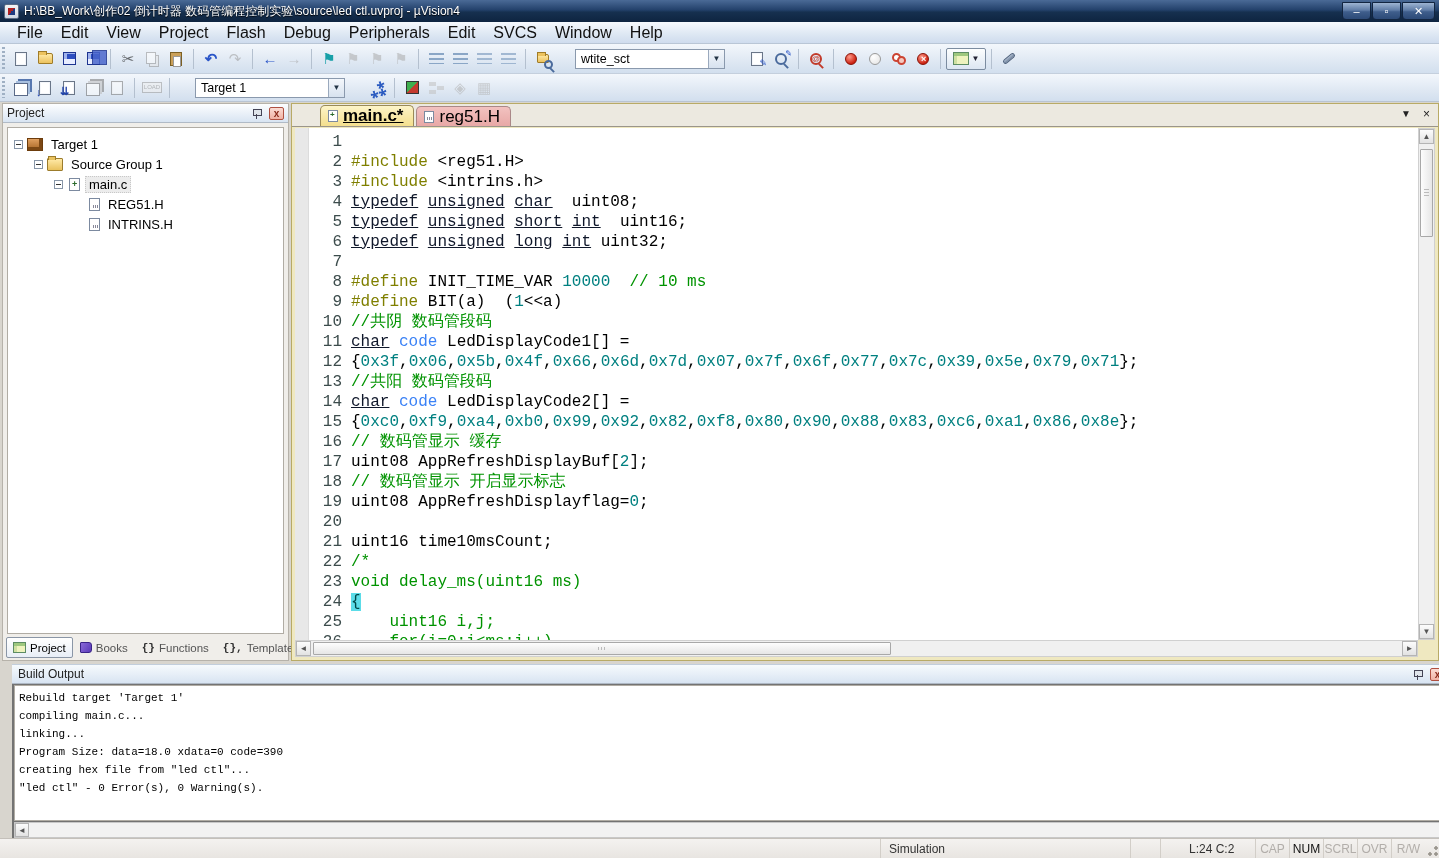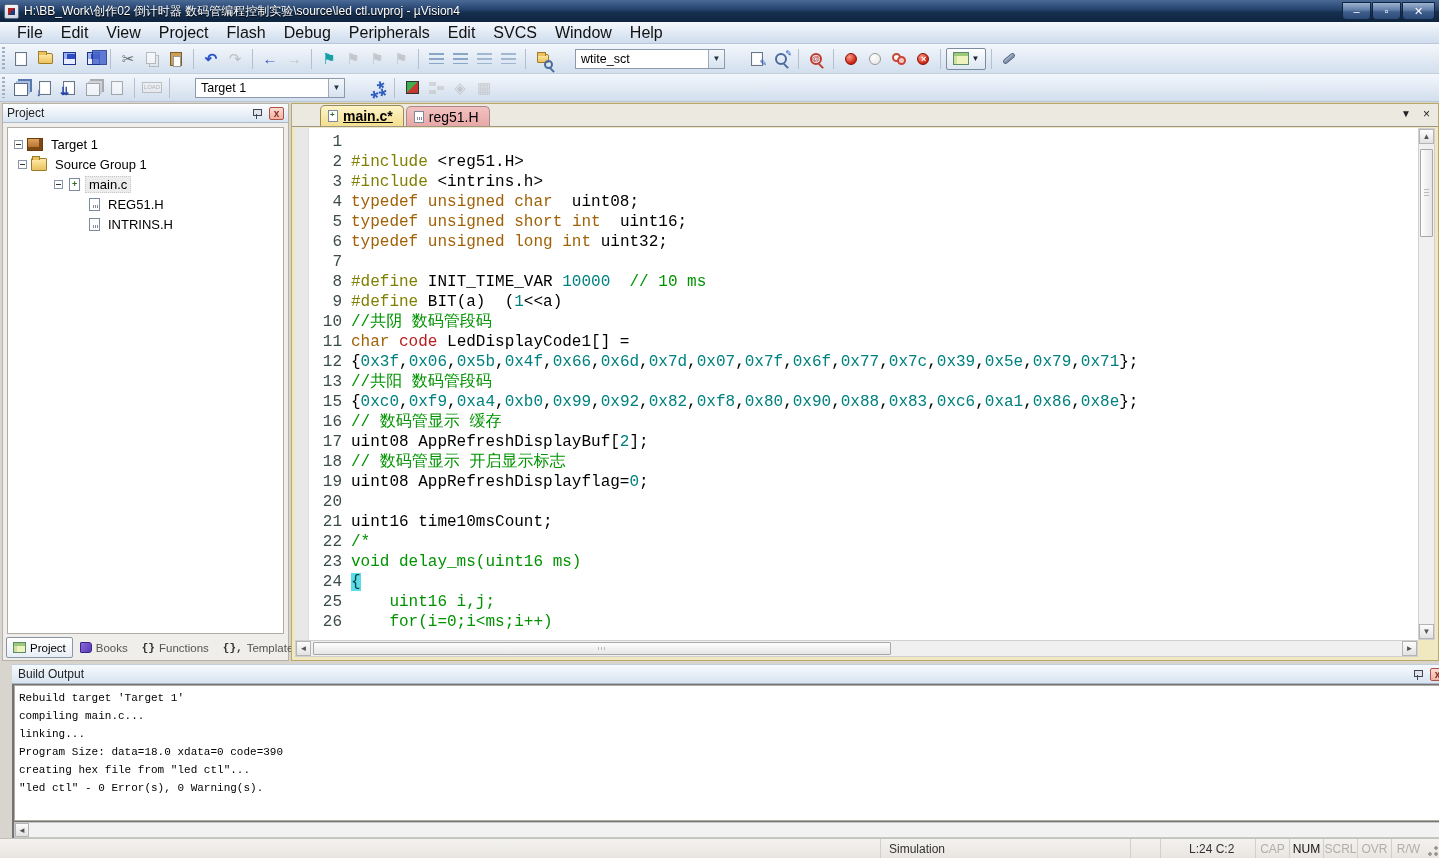--- a/index.html
+++ b/index.html
@@ -113,45 +113,45 @@
   .vtab { display:flex; align-items:center; gap:4px; padding:2px 6px; height:21px; border:1px solid transparent; }
   .vtab.active { background:linear-gradient(#fff,#e8eef6); border-color:#8a96a6; border-radius:2px; color:#000; }
   .vtab-sep { width:1px; height:14px; background:#c6c2ba; }
   .vt-grid { width:13px; height:11px; background:#eef3be; border:1px solid #5c8c64; box-shadow:inset 0 3px 0 0 #9ec87e, inset 3px 0 0 0 #cfe0a2; }
   .vt-book { width:12px; height:11px; background:linear-gradient(120deg,#8a6ad8,#5a3ab8); border:1px solid #3a2488; border-radius:1px 3px 3px 1px; }
   .vt-braces { font-weight:bold; color:#333; font-size:11px; font-family:"Liberation Mono",monospace; }
 
   
   .editor { position:absolute; left:291px; top:103px; width:1148px; height:558px; background:#efe8c0; border:1px solid #b8aa66; }
   .tabbar { position:absolute; left:0; top:0; right:0; height:23px; background:#ece9e0; border-bottom:1px solid #9a958a; display:flex; align-items:flex-end; padding-left:28px; }
-  .etab { display:flex; align-items:center; gap:5px; height:21px; padding:0 10px 0 7px; font-size:14px;
+  .etab { display:flex; align-items:center; gap:5px; height:21px; padding:0 10px 0 7px; font-size:17px;
     border:1px solid #9a8a58; border-bottom:none; border-radius:5px 5px 0 0; margin-right:2px; position:relative; }
   .etab.active { background:linear-gradient(#fdf4c8,#f4df8e); font-weight:bold; z-index:2; }
   .etab.active .etab-label { text-decoration:underline; }
   .etab.inactive { background:linear-gradient(#f2c2c0,#e8a8a6); border-color:#a88; height:20px; }
   .etab-ficon { width:10px; height:12px; background:#fff; border:1px solid #7c8aa0; position:relative; }
   .etab-ficon.plus::after { content:"+"; position:absolute; left:1px; top:-1px; font-size:8px; color:#2a6a2a; font-weight:bold; }
   .etab-ficon.dots::after { content:""; position:absolute; left:2px; bottom:2px; width:5px; height:3px;
     background:repeating-linear-gradient(90deg,#889 0 1px, transparent 1px 2px); }
   .tab-ctrls { position:absolute; right:8px; top:4px; display:flex; gap:12px; align-items:center; color:#222; }
   .tab-ctrls .tc { font-size:10px; line-height:1; }
 
   .code-view { position:absolute; left:3px; top:24px; right:20px; bottom:20px; background:#fff; overflow:hidden;
     font-family:"Liberation Mono", monospace; font-size:16px; }
   .margin-strip { position:absolute; left:0; top:0; bottom:0; width:14px; background:#e8e8e8; border-right:1px solid #dcdcdc; }
   .code-lines { position:absolute; left:14px; top:4px; right:0; }
   .code-line { height:20px; line-height:20px; white-space:pre; display:flex; }
   .ln { width:42px; text-align:right; padding-right:9px; color:#3c4c4c; flex:0 0 auto; }
   .code-text { white-space:pre; }
   .s-d { color:#000; }
-  .s-k { color:#a16207; }
+  .s-k { color:#0f172a;text-decoration:underline; }
   .s-p { color:#7f7f00; }
   .s-n { color:#008080; }
   .s-c { color:#009300; }
-  .s-m { color:#b91c1c; }
+  .s-m { color:#3b82f6; }
   .s-hl { color:#004848; background:#5cdce8; }
 
   
   .vscroll { position:absolute; right:3px; top:24px; width:17px; bottom:20px; background:#f0f0f0; border:1px solid #d0d0d0; }
   .hscroll { position:absolute; left:3px; right:20px; bottom:3px; height:17px; background:#f0f0f0; border:1px solid #d0d0d0; }
   .sb-btn { position:absolute; background:linear-gradient(#fcfcfc,#e2e2e2); border:1px solid #b4b4b4; color:#555;
     display:flex; align-items:center; justify-content:center; font-size:8px; }
   .vscroll .sb-btn { left:0; right:0; height:15px; }
   .hscroll .sb-btn { top:0; bottom:0; width:15px; }
   .sb-thumb { position:absolute; background:linear-gradient(90deg,#fdfdfd,#e6e6e6); border:1px solid #a8a8a8; border-radius:1px; }
@@ -376,21 +376,21 @@
       <span class="ph-title">Project</span>
       <span class="icon-pin"></span>
       <span class="icon-close-box">x</span>
     </div>
     <div class="tree" id="project-tree">
         <div class="tree-row" style="padding-left: 6px;">
           <span class="expander"></span>
           <span class="t-icon ti-target"></span>
           <span class="tree-label">Target 1</span>
         </div>
-        <div class="tree-row" style="padding-left: 10px;">
+        <div class="tree-row" style="padding-left: 26px;">
           <span class="expander"></span>
           <span class="t-icon ti-folder"></span>
           <span class="tree-label">Source Group 1</span>
         </div>
         <div class="tree-row" style="padding-left: 46px;">
           <span class="expander"></span>
           <span class="t-icon ti-file plus"></span>
           <span class="tree-label sel">main.c</span>
         </div>
         <div class="tree-row" style="padding-left: 66px;">
@@ -452,20 +452,21 @@
           <div class="code-line"><span class="ln">4</span><span class="code-text"><span class="s-k">typedef</span><span class="s-d"> </span><span class="s-k">unsigned</span><span class="s-d"> </span><span class="s-k">char</span><span class="s-d">  uint08;</span></span></div>
           <div class="code-line"><span class="ln">5</span><span class="code-text"><span class="s-k">typedef</span><span class="s-d"> </span><span class="s-k">unsigned</span><span class="s-d"> </span><span class="s-k">short</span><span class="s-d"> </span><span class="s-k">int</span><span class="s-d">  uint16;</span></span></div>
           <div class="code-line"><span class="ln">6</span><span class="code-text"><span class="s-k">typedef</span><span class="s-d"> </span><span class="s-k">unsigned</span><span class="s-d"> </span><span class="s-k">long</span><span class="s-d"> </span><span class="s-k">int</span><span class="s-d"> uint32;</span></span></div>
           <div class="code-line"><span class="ln">7</span><span class="code-text"></span></div>
           <div class="code-line"><span class="ln">8</span><span class="code-text"><span class="s-p">#define</span><span class="s-d"> INIT_TIME_VAR </span><span class="s-n">10000</span><span class="s-d">  </span><span class="s-c">// 10 ms</span></span></div>
           <div class="code-line"><span class="ln">9</span><span class="code-text"><span class="s-p">#define</span><span class="s-d"> BIT(a)  (</span><span class="s-n">1</span><span class="s-d">&lt;&lt;a)</span></span></div>
           <div class="code-line"><span class="ln">10</span><span class="code-text"><span class="s-c">//共阴 数码管段码</span></span></div>
           <div class="code-line"><span class="ln">11</span><span class="code-text"><span class="s-k">char</span><span class="s-d"> </span><span class="s-m">code</span><span class="s-d"> LedDisplayCode1[] =</span></span></div>
           <div class="code-line"><span class="ln">12</span><span class="code-text"><span class="s-d">{</span><span class="s-n">0x3f</span><span class="s-d">,</span><span class="s-n">0x06</span><span class="s-d">,</span><span class="s-n">0x5b</span><span class="s-d">,</span><span class="s-n">0x4f</span><span class="s-d">,</span><span class="s-n">0x66</span><span class="s-d">,</span><span class="s-n">0x6d</span><span class="s-d">,</span><span class="s-n">0x7d</span><span class="s-d">,</span><span class="s-n">0x07</span><span class="s-d">,</span><span class="s-n">0x7f</span><span class="s-d">,</span><span class="s-n">0x6f</span><span class="s-d">,</span><span class="s-n">0x77</span><span class="s-d">,</span><span class="s-n">0x7c</span><span class="s-d">,</span><span class="s-n">0x39</span><span class="s-d">,</span><span class="s-n">0x5e</span><span class="s-d">,</span><span class="s-n">0x79</span><span class="s-d">,</span><span class="s-n">0x71</span><span class="s-d">};</span></span></div>
           <div class="code-line"><span class="ln">13</span><span class="code-text"><span class="s-c">//共阳 数码管段码</span></span></div>
+          <div class="code-line"><span class="ln">14</span><span class="code-text"><span class="s-k">char</span><span class="s-d"> </span><span class="s-m">code</span><span class="s-d"> LedDisplayCode2[] =</span></span></div>
           <div class="code-line"><span class="ln">15</span><span class="code-text"><span class="s-d">{</span><span class="s-n">0xc0</span><span class="s-d">,</span><span class="s-n">0xf9</span><span class="s-d">,</span><span class="s-n">0xa4</span><span class="s-d">,</span><span class="s-n">0xb0</span><span class="s-d">,</span><span class="s-n">0x99</span><span class="s-d">,</span><span class="s-n">0x92</span><span class="s-d">,</span><span class="s-n">0x82</span><span class="s-d">,</span><span class="s-n">0xf8</span><span class="s-d">,</span><span class="s-n">0x80</span><span class="s-d">,</span><span class="s-n">0x90</span><span class="s-d">,</span><span class="s-n">0x88</span><span class="s-d">,</span><span class="s-n">0x83</span><span class="s-d">,</span><span class="s-n">0xc6</span><span class="s-d">,</span><span class="s-n">0xa1</span><span class="s-d">,</span><span class="s-n">0x86</span><span class="s-d">,</span><span class="s-n">0x8e</span><span class="s-d">};</span></span></div>
           <div class="code-line"><span class="ln">16</span><span class="code-text"><span class="s-c">// 数码管显示 缓存</span></span></div>
           <div class="code-line"><span class="ln">17</span><span class="code-text"><span class="s-d">uint08 AppRefreshDisplayBuf[</span><span class="s-n">2</span><span class="s-d">];</span></span></div>
           <div class="code-line"><span class="ln">18</span><span class="code-text"><span class="s-c">// 数码管显示 开启显示标志</span></span></div>
           <div class="code-line"><span class="ln">19</span><span class="code-text"><span class="s-d">uint08 AppRefreshDisplayflag=</span><span class="s-n">0</span><span class="s-d">;</span></span></div>
           <div class="code-line"><span class="ln">20</span><span class="code-text"></span></div>
           <div class="code-line"><span class="ln">21</span><span class="code-text"><span class="s-d">uint16 time10msCount;</span></span></div>
           <div class="code-line"><span class="ln">22</span><span class="code-text"><span class="s-c">/*</span></span></div>
           <div class="code-line"><span class="ln">23</span><span class="code-text"><span class="s-c">void delay_ms(uint16 ms)</span></span></div>
           <div class="code-line"><span class="ln">24</span><span class="code-text"><span class="s-hl">{</span></span></div>

